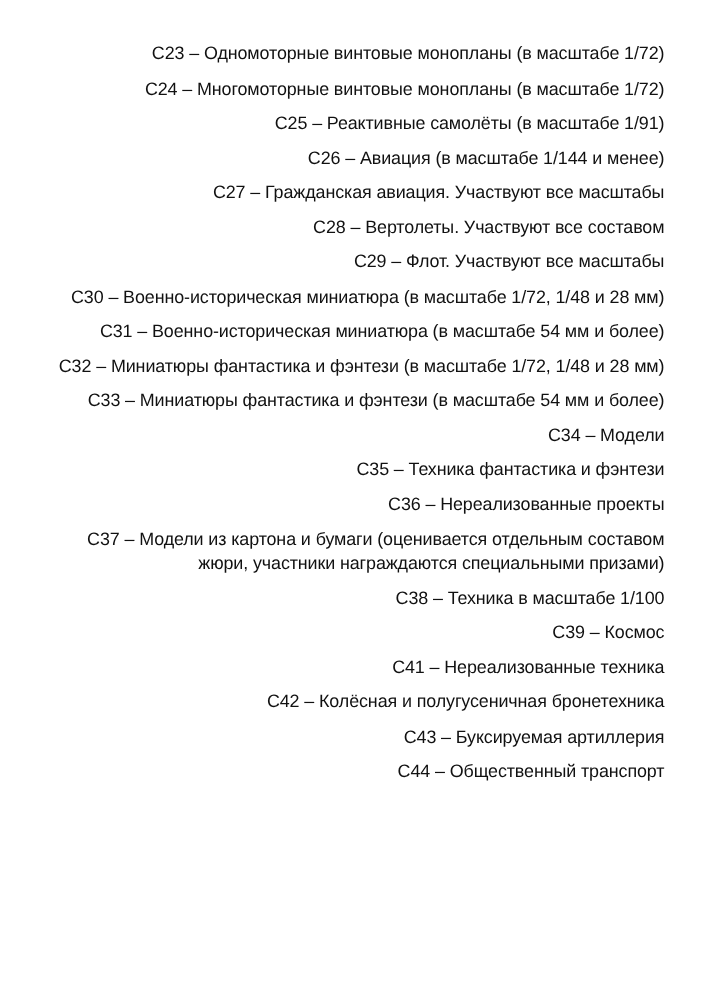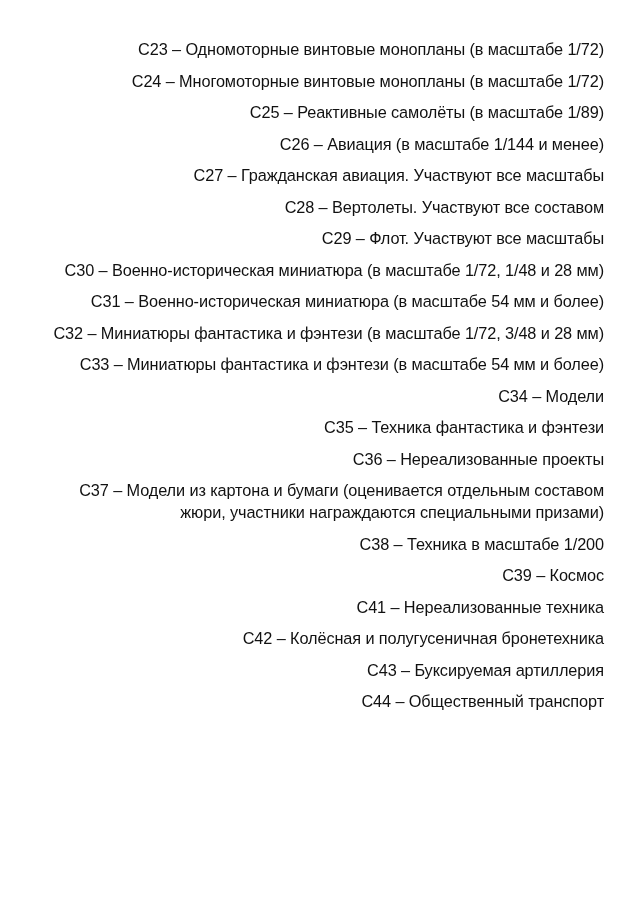--- a/index.html
+++ b/index.html
@@ -28,32 +28,32 @@
       margin: 0 0 9.5px 0;
       letter-spacing: -0.1px;
     }
   </style>
 </head>
 <body>
 
 <div class="doc">
   <p class="entry">С23 – Одномоторные винтовые монопланы (в масштабе 1/72)</p>
   <p class="entry">С24 – Многомоторные винтовые монопланы (в масштабе 1/72)</p>
-  <p class="entry">С25 – Реактивные самолёты (в масштабе 1/89)</p>
+  <p class="entry">С25 – Реактивные самолёты (в масштабе 1/91)</p>
   <p class="entry">С26 – Авиация (в масштабе 1/144 и менее)</p>
   <p class="entry">С27 – Гражданская авиация. Участвуют все масштабы</p>
   <p class="entry">С28 – Вертолеты. Участвуют все составом</p>
   <p class="entry">С29 – Флот. Участвуют все масштабы</p>
   <p class="entry">С30 – Военно-историческая миниатюра (в масштабе 1/72, 1/48 и 28 мм)</p>
   <p class="entry">С31 – Военно-историческая миниатюра (в масштабе 54 мм и более)</p>
-  <p class="entry">С32 – Миниатюры фантастика и фэнтези (в масштабе 1/72, 3/48 и 28 мм)</p>
+  <p class="entry">С32 – Миниатюры фантастика и фэнтези (в масштабе 1/72, 1/48 и 28 мм)</p>
   <p class="entry">С33 – Миниатюры фантастика и фэнтези (в масштабе 54 мм и более)</p>
   <p class="entry">С34 – Модели</p>
   <p class="entry">С35 – Техника фантастика и фэнтези</p>
   <p class="entry">С36 – Нереализованные проекты</p>
   <p class="entry">С37 – Модели из картона и бумаги (оценивается отдельным составом жюри, участники награждаются специальными призами)</p>
-  <p class="entry">С38 – Техника в масштабе 1/200</p>
+  <p class="entry">С38 – Техника в масштабе 1/100</p>
   <p class="entry">С39 – Космос</p>
   <p class="entry">С41 – Нереализованные техника</p>
   <p class="entry">С42 – Колёсная и полугусеничная бронетехника</p>
   <p class="entry">С43 – Буксируемая артиллерия</p>
   <p class="entry">С44 – Общественный транспорт</p>
 </div>
 
 </body></html>

